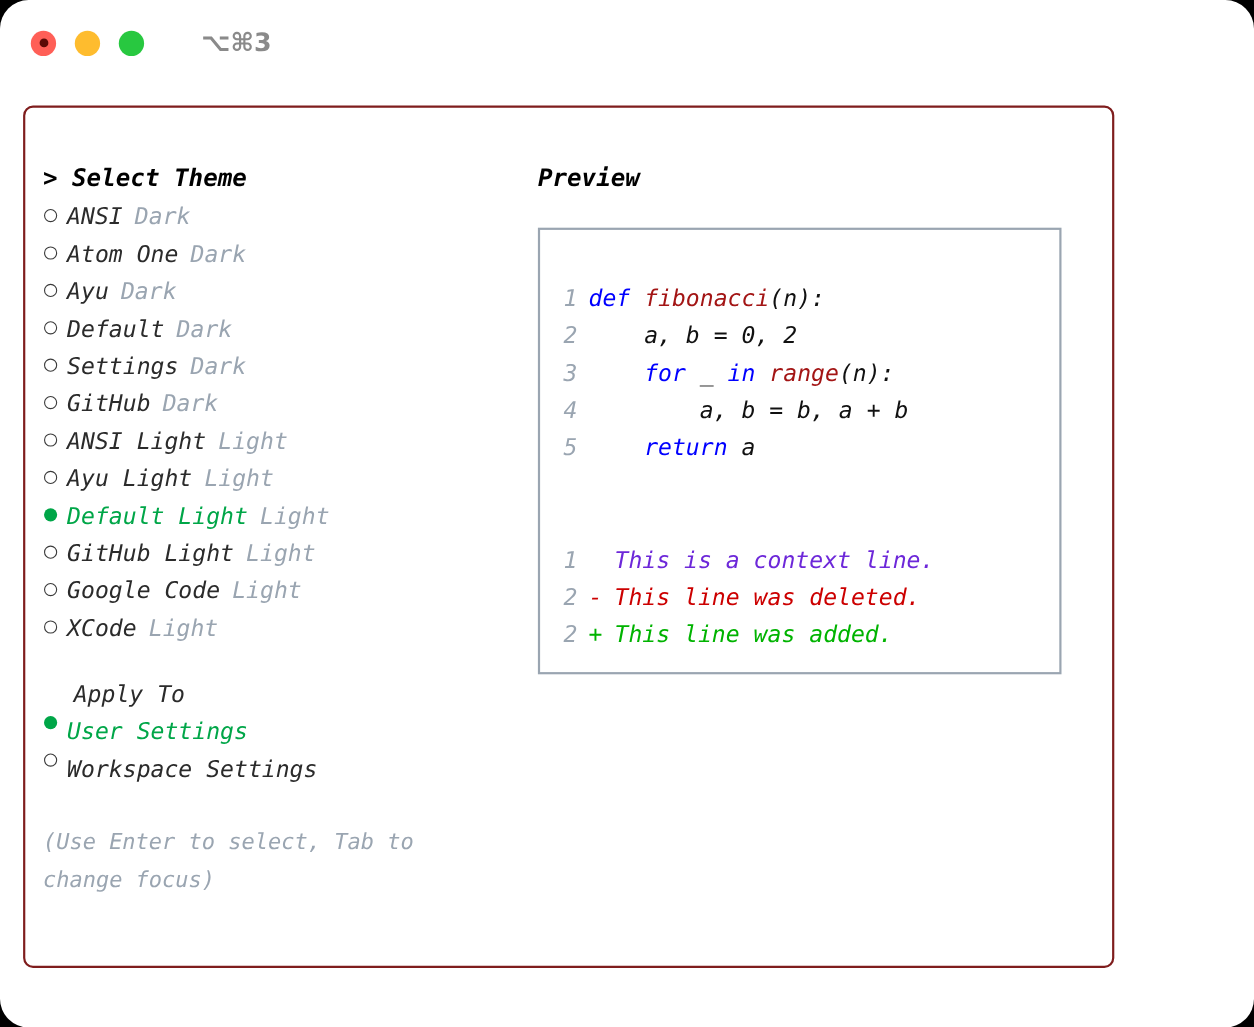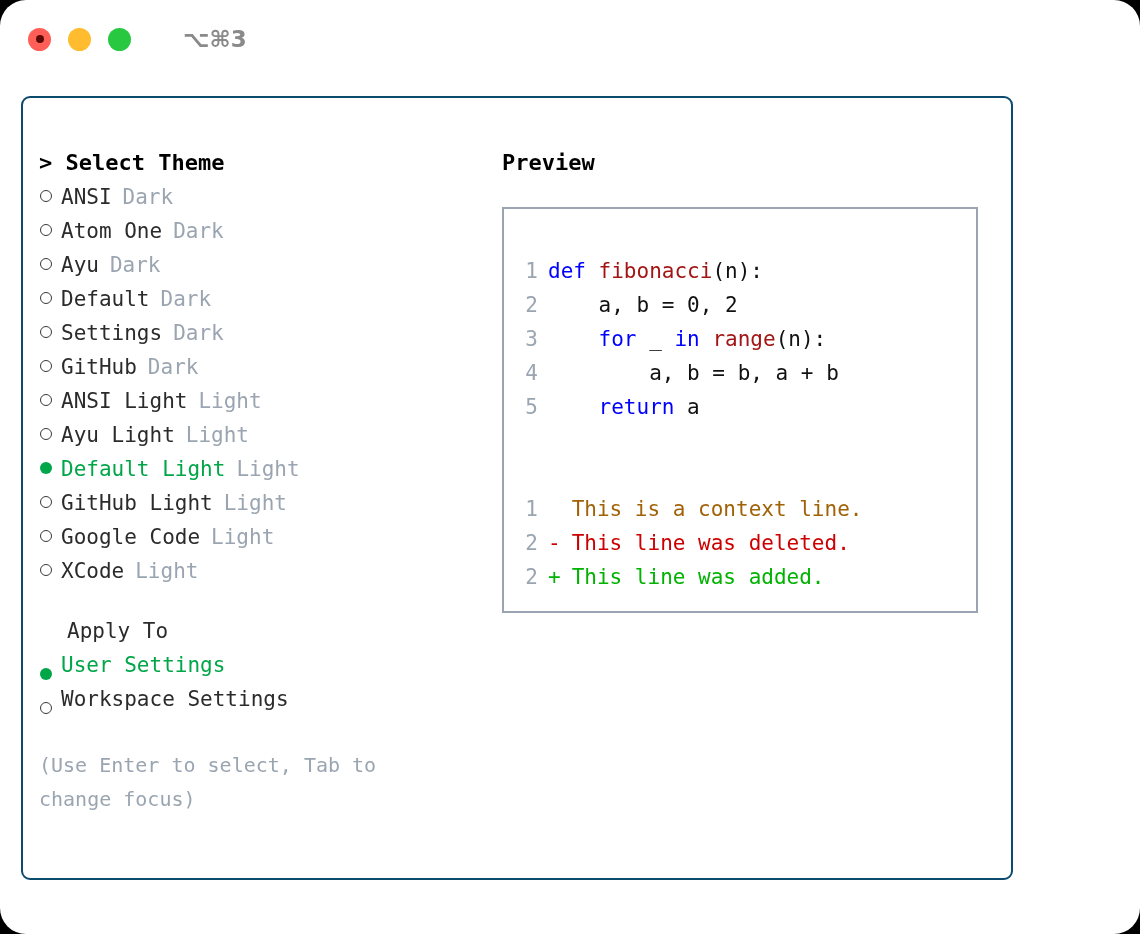--- a/index.html
+++ b/index.html
@@ -63,24 +63,25 @@
     font-family: "DejaVu Sans", "Liberation Sans", sans-serif;
   }
 
   
   .window {
     position: absolute;
     left: 21px;
     top: 96px;
     width: 992px;
     height: 784px;
-    border: 2px solid #0c4a6e;
+    border: 2px solid #7f1d1d;
     border-radius: 9px;
     box-sizing: border-box;
     background: #ffffff;
+    font-style: italic;
   }
   .window-inner {
     position: relative;
     width: 100%;
     height: 100%;
   }
 
   
   .left-col {
     position: absolute;
@@ -138,40 +139,40 @@
   .apply-block { margin-top: 26px; }
   .apply-label {
     font-size: 21px;
     color: #2b2b2b;
     line-height: 34px;
     padding-left: 28px;
     white-space: pre;
   }
   .apply-row {
     display: flex;
-    align-items: flex-end;
+    align-items: center;
     line-height: 34px;
     font-size: 21px;
     white-space: pre;
   }
   .apply-row .apply-name { color: #2b2b2b; }
   .apply-row.selected .apply-name { color: #00a648; }
 
   .hint {
     margin-top: 32px;
     font-size: 20px;
     line-height: 34px;
     color: #9aa5b1;
     width: 410px;
   }
 
   
   .right-col {
     position: absolute;
-    left: 479px;
+    left: 466px;
     top: 48px;
     width: 490px;
   }
   .preview-title {
     font-size: 22px;
     font-weight: 700;
     color: #000000;
     line-height: 34px;
     white-space: pre;
   }
@@ -196,21 +197,21 @@
     text-align: right;
     color: #9aa5b1;
     padding-right: 10px;
     box-sizing: border-box;
   }
   .code-text { white-space: pre; }
   .tok-kw  { color: #0000ff; }
   .tok-fn  { color: #a31515; }
   .tok-pl  { color: #111111; }
   .gap-line { height: 34px; }
-  .diff-ctx { color: #a16207; }
+  .diff-ctx { color: #6d28d9; }
   .diff-del { color: #cc0000; }
   .diff-add { color: #00b300; }
 </style>
 </head>
 <body>
 
 <div class="screen">
 
   <div class="titlebar">
     <div class="lights">

